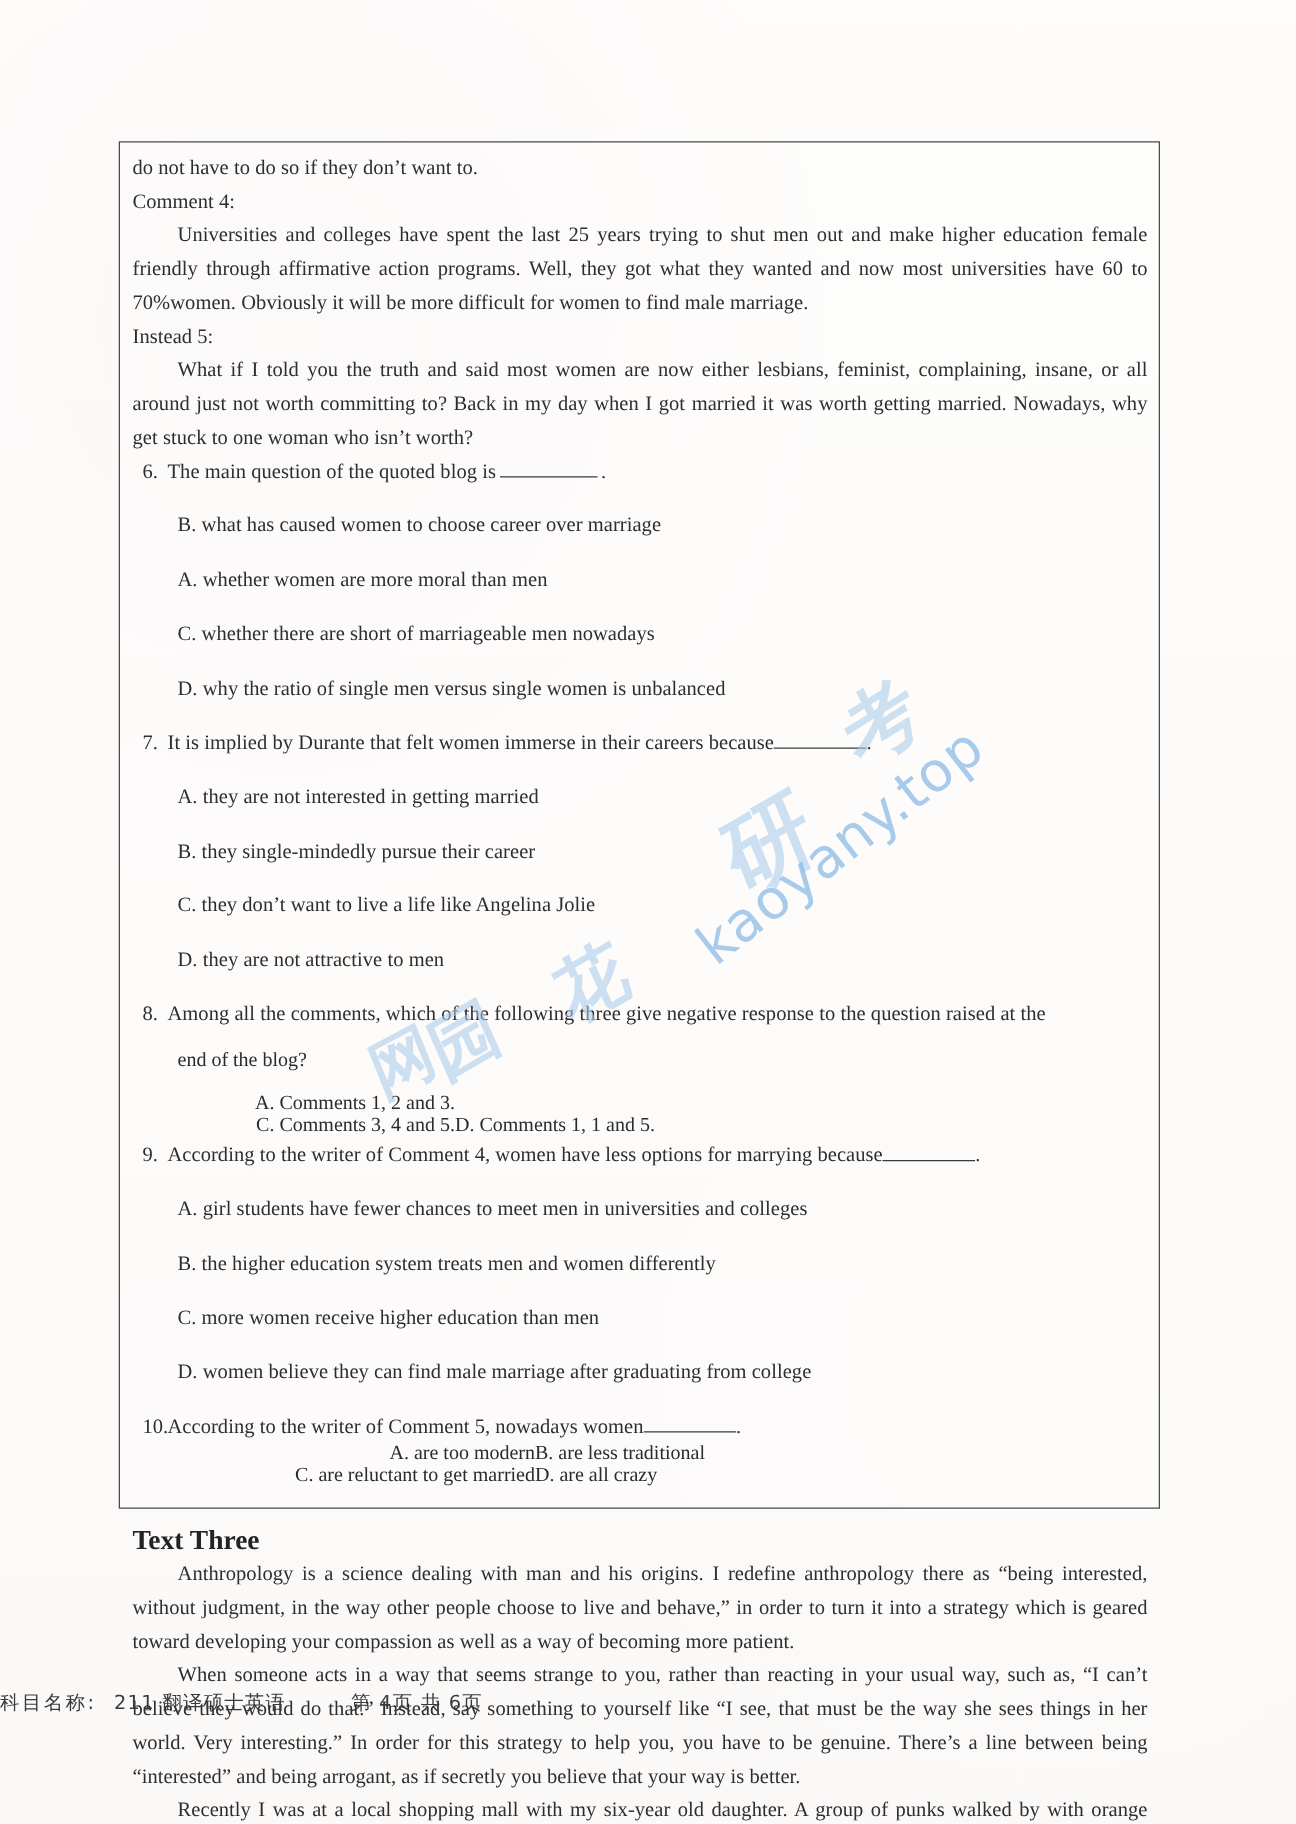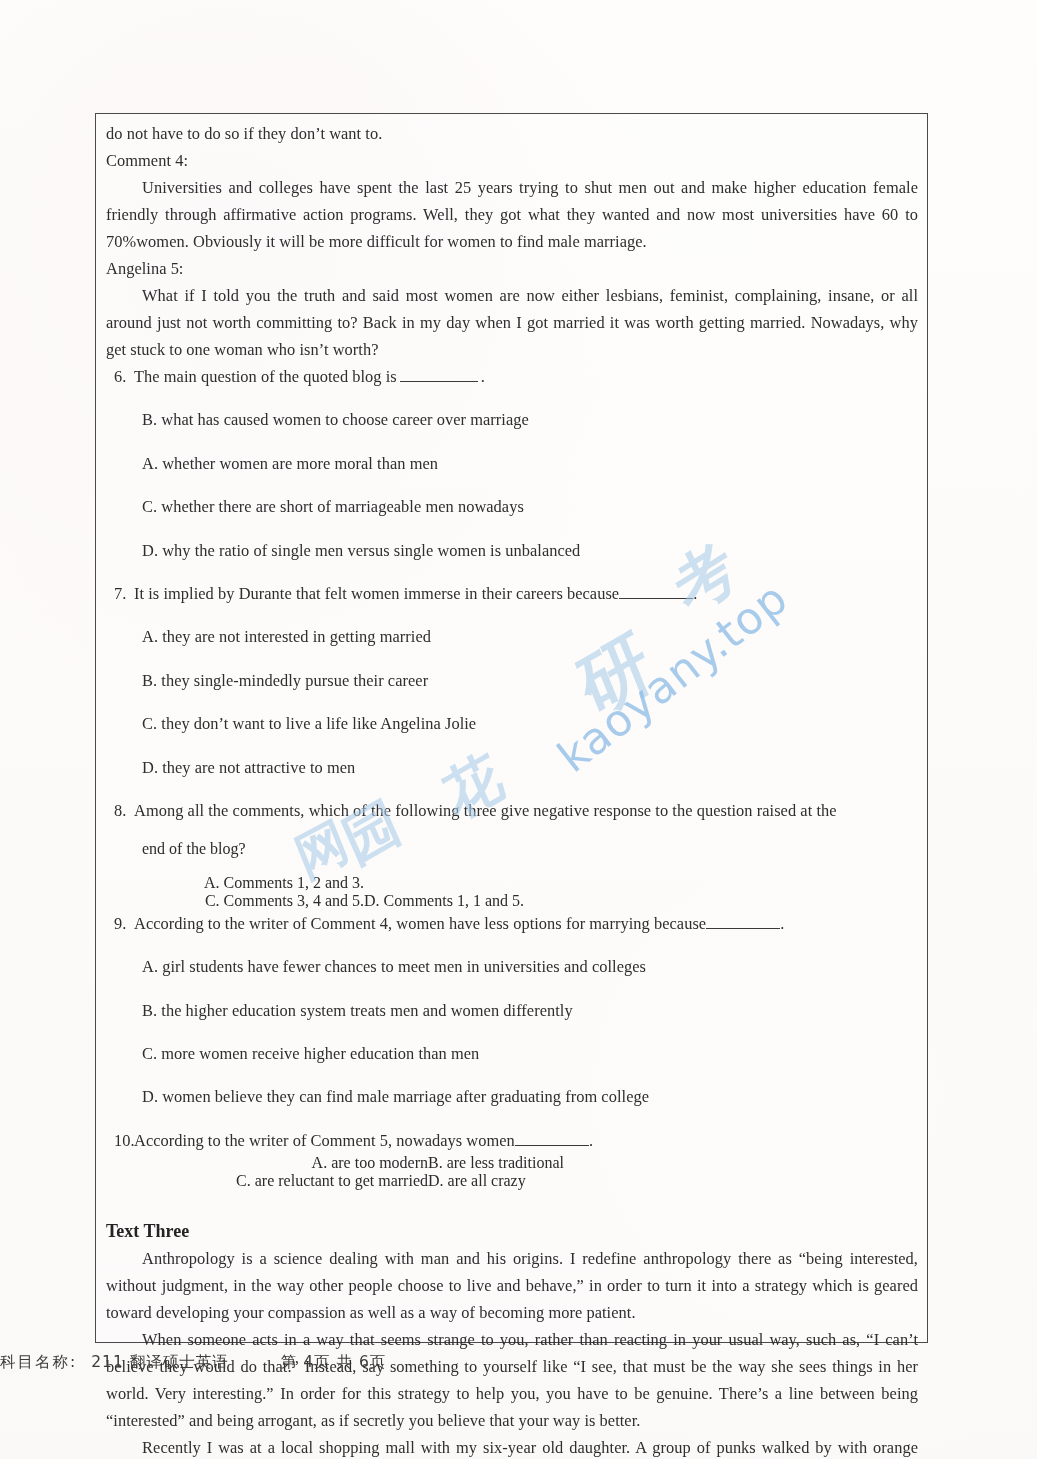--- a/index.html
+++ b/index.html
@@ -26,21 +26,21 @@
       linear-gradient(180deg, #fefdfc 0%, #fdfbfa 40%, #fbf9f8 100%);
     pointer-events: none;
     z-index: 0;
   }
 
   .page-frame {
     position: absolute;
     left: 95px;
     top: 113px;
     width: 833px;
-    height: 1230px;
+    height: 1094px;
     border: 1.6px solid #4a4a4a;
     background: rgba(255,255,255,0.25);
     box-sizing: border-box;
     z-index: 2;
   }
 
   .content {
     position: absolute;
     left: 10px;
     top: 6px;
@@ -105,21 +105,21 @@
 
   .blank {
     display: inline-block;
     border-bottom: 1.1px solid #3a3a3a;
     vertical-align: baseline;
   }
   .blank.w1 { width: 78px; margin: 0 3px; }
   .blank.w2 { width: 74px; }
 
   .section-title {
-    font-size: 18px;
+    font-size: 22px;
     line-height: 27px;
     font-weight: bold;
     margin: 0;
     color: #232323;
   }
   .gap-md { height: 28px; }
 
   
   .footer {
     position: absolute;
@@ -207,21 +207,21 @@
 
 <div class="page-frame">
   <div class="content">
 
     <p class="line">do not have to do so if they don’t want to.</p>
 
     <p class="line">Comment 4:</p>
 
     <p class="para">Universities and colleges have spent the last 25 years trying to shut men out and make higher education female friendly through affirmative action programs. Well, they got what they wanted and now most universities have 60 to 70%women. Obviously it will be more difficult for women to find male marriage.</p>
 
-    <p class="line">Angelina 5:</p>
+    <p class="line">Instead 5:</p>
 
     <p class="para">What if I told you the truth and said most women are now either lesbians, feminist, complaining, insane, or all around just not worth committing to? Back in my day when I got married it was worth getting married. Nowadays, why get stuck to one woman who isn’t worth?</p>
 
     <div class="question">
       <div class="qline">
         <span class="qnum">6.</span>
         <span class="qtext"><span>The main question of the quoted blog is</span><span class="blank w1"></span><span>.</span></span>
       </div>
       <p class="opt">B. what has caused women to choose career over marriage</p>
       <p class="opt">A. whether women are more moral than men</p>

